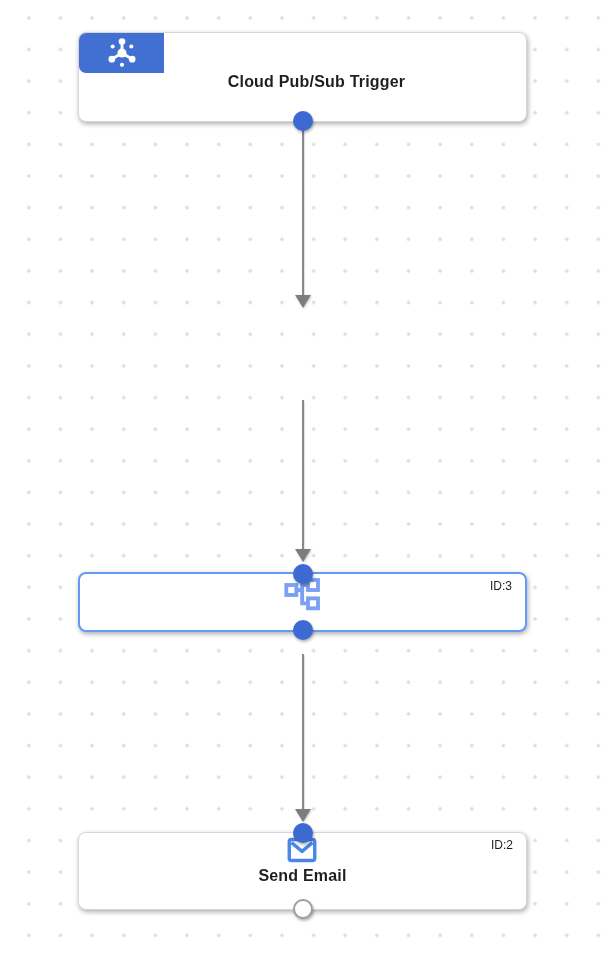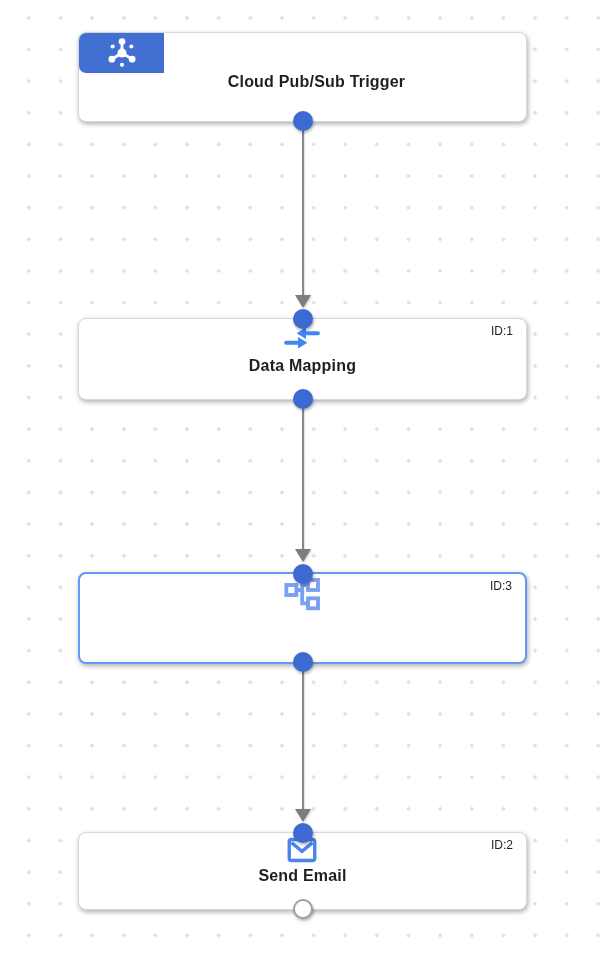--- a/index.html
+++ b/index.html
@@ -141,40 +141,22 @@
           <circle cx="6.4" cy="8.1" r="1.25"></circle>
           <circle cx="17.6" cy="8.1" r="1.25"></circle>
           <circle cx="12" cy="19.1" r="1.25"></circle>
         </g>
       </svg>
     </div>
     <div class="node-title">Cloud Pub/Sub Trigger</div>
     <div class="port port-bottom"></div>
   </div>
 
-  <div class="node" style="top:318px; height:82px;">
-    <div class="node-badge">ID:1</div>
-    <div class="task-icon">
-      <svg width="44" height="38" viewBox="0 0 24 24">
-        <g stroke="#4285f4" stroke-width="2.6" stroke-linecap="round">
-          <line x1="22" y1="9" x2="14" y2="9"></line>
-          <line x1="2" y1="15" x2="10" y2="15"></line>
-        </g>
-        <g fill="#4285f4">
-          <polygon points="14.5,5.4 14.5,12.6 8.6,9"></polygon>
-          <polygon points="9.5,11.4 9.5,18.6 15.4,15"></polygon>
-        </g>
-      </svg>
-    </div>
-    <div class="node-title">Data Mapping</div>
-    <div class="port port-top"></div>
-    <div class="port port-bottom"></div>
-  </div>
 
-  <div class="node selected" style="top:572px; height:92px;text-align:right;">
+  <div class="node selected" style="top:572px; height:60px;text-align:right;">
     <div class="node-badge">ID:3</div>
     <div class="task-icon">
       <svg width="40" height="40" viewBox="0 0 24 24">
         <g fill="none" stroke="#7b9ff2" stroke-width="2.3">
           <rect x="2.6" y="6.6" width="6" height="6"></rect>
           <rect x="15.6" y="3.6" width="6" height="6"></rect>
           <rect x="15.6" y="14.6" width="6" height="6"></rect>
           <polyline points="8.6,9.6 12.1,9.6 12.1,6.6 15.6,6.6"></polyline>
           <polyline points="12.1,9.6 12.1,17.6 15.6,17.6"></polyline>
         </g>

